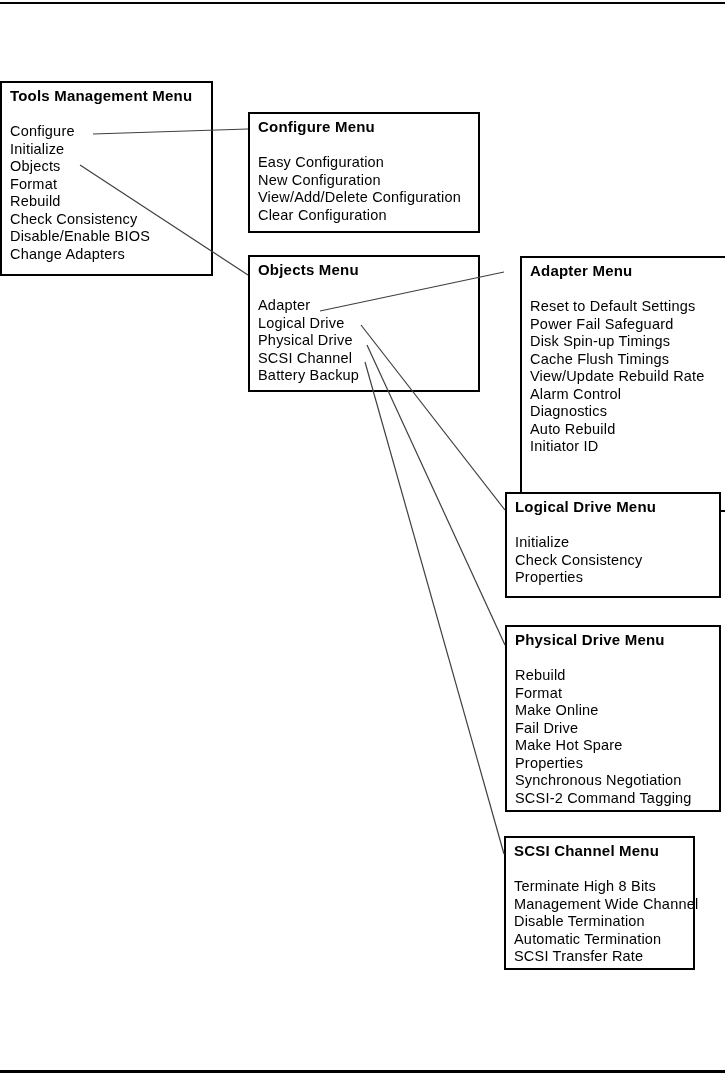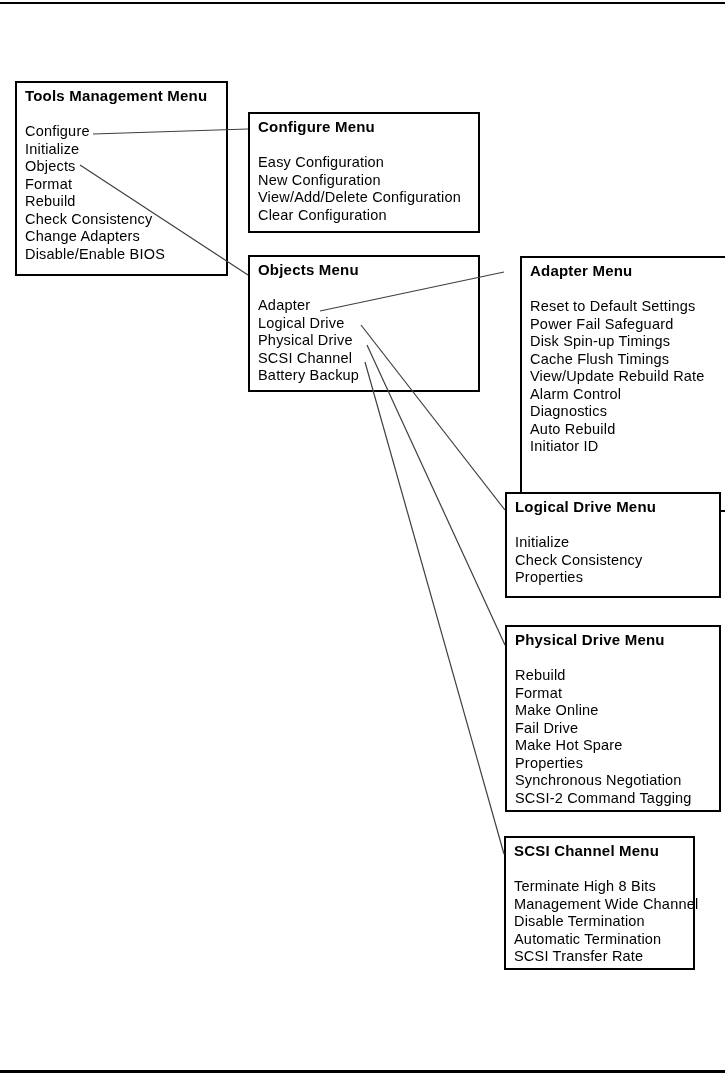--- a/index.html
+++ b/index.html
@@ -37,21 +37,21 @@
     margin-bottom: 18px;
   }
   .menu-items { }
   .menu-item {
     font-size: 14.5px;
     line-height: 17.5px;
     letter-spacing: 0.2px;
     white-space: nowrap;
   }
 
-  #box-tools     { left: 15px;   top: 81px;  width: 213px; height: 195px; }
+  #box-tools     { left: 0;   top: 81px;  width: 213px; height: 195px; }
   #box-configure { left: 248px; top: 112px; width: 232px; height: 121px; }
   #box-objects   { left: 248px; top: 255px; width: 232px; height: 137px; }
   #box-adapter   { left: 520px; top: 256px; width: 216px; height: 256px; }
   #box-logical   { left: 505px; top: 492px; width: 216px; height: 106px; }
   #box-physical  { left: 505px; top: 625px; width: 216px; height: 187px; }
   #box-scsi      { left: 504px; top: 836px; width: 191px; height: 134px; }
 
   svg.connectors {
     position: absolute;
     left: 0; top: 0;
@@ -73,22 +73,22 @@
 
   <div class="menu-box" id="box-tools">
     <div class="menu-title">Tools Management Menu</div>
     <div class="menu-items">
         <div class="menu-item">Configure</div>
         <div class="menu-item">Initialize</div>
         <div class="menu-item">Objects</div>
         <div class="menu-item">Format</div>
         <div class="menu-item">Rebuild</div>
         <div class="menu-item">Check Consistency</div>
+        <div class="menu-item">Disable/Enable BIOS</div>
         <div class="menu-item">Change Adapters</div>
-        <div class="menu-item">Disable/Enable BIOS</div>
       </div>
   </div>
 
   <div class="menu-box" id="box-configure">
     <div class="menu-title">Configure Menu</div>
     <div class="menu-items">
         <div class="menu-item">Easy Configuration</div>
         <div class="menu-item">New Configuration</div>
         <div class="menu-item">View/Add/Delete Configuration</div>
         <div class="menu-item">Clear Configuration</div>

